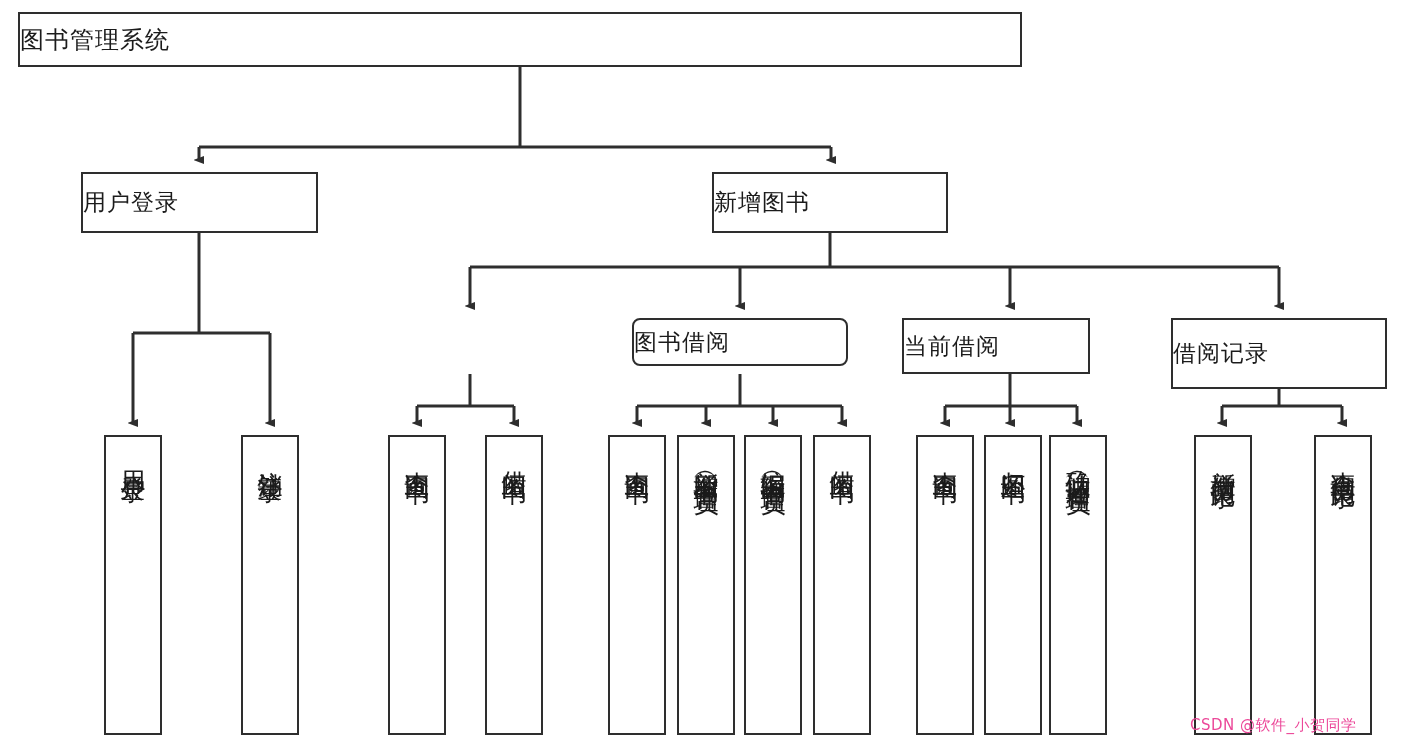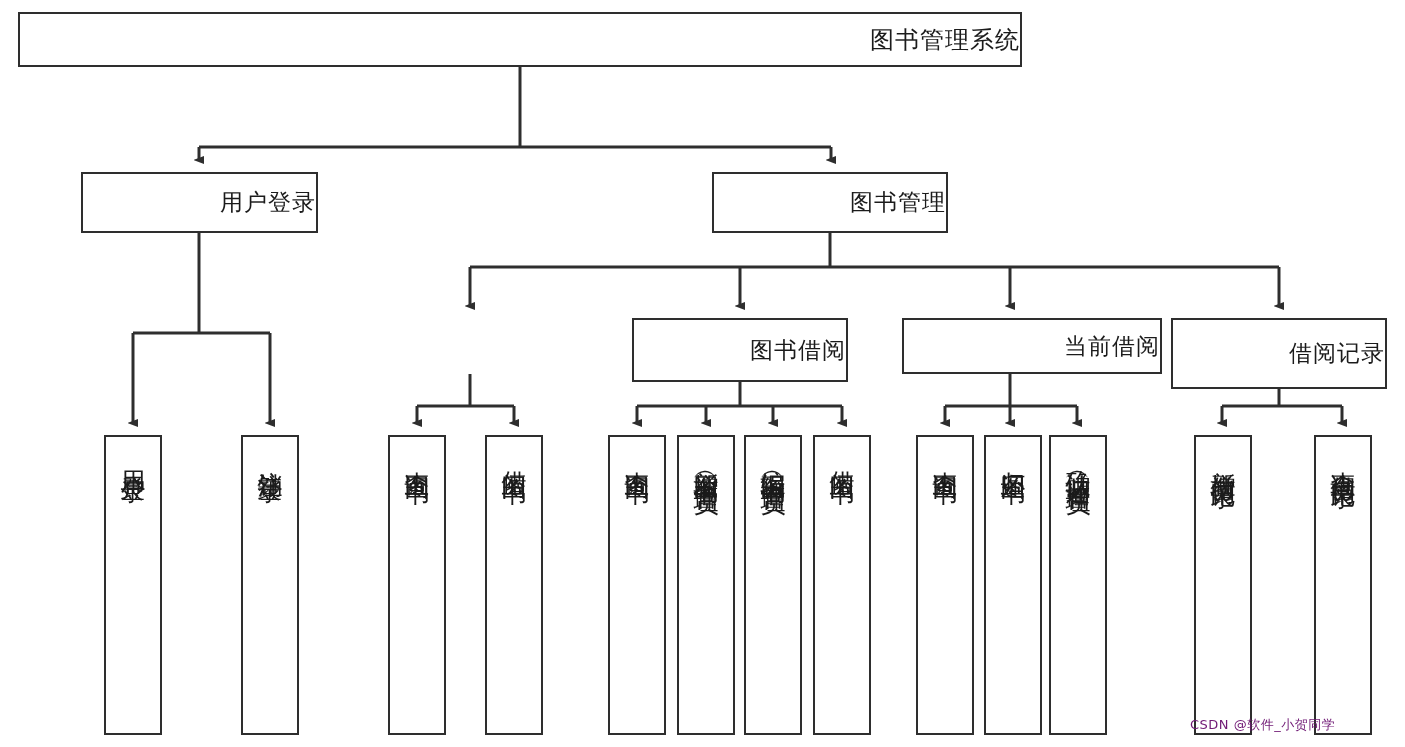--- a/index.html
+++ b/index.html
@@ -26,21 +26,21 @@
     height: 747px;
     pointer-events: none;
   }
   .node {
     position: absolute;
     box-sizing: border-box;
     border: 2.5px solid #2e2e2e;
     background: #ffffff;
     display: flex;
     align-items: center;
-    justify-content: flex-end;
+    justify-content: flex-start;
     color: #1b1b1b;
     line-height: 1.25;
   }
   .node.horiz {
     font-size: 23px;
     letter-spacing: 1px;
   }
   .node.root {
     font-size: 24px;
     border-width: 2.5px;
@@ -55,22 +55,22 @@
     text-orientation: upright;
     font-size: 25px;
     line-height: 1.08;
     letter-spacing: 3px;
     white-space: nowrap;
     color: #1b1b1b;
   }
   .leaf-tall .vtext { font-size: 25px; }
   .watermark {
     position: absolute;
-    color: #701a75;
-    font-size: 13px;
+    color: #ec4899;
+    font-size: 15px;
     letter-spacing: 0.5px;
     white-space: nowrap;
     user-select: none;
   }
 </style>
 </head>
 <body>
 
 <div id="canvas">
 
@@ -125,27 +125,27 @@
   </svg>
 
   <div class="node root horiz" style="left:18px; top:12px; width:1004px; height:55px;">
     <span>图书管理系统</span>
   </div>
 
   <div class="node horiz" style="left:81px; top:172px; width:237px; height:61px;">
     <span>用户登录</span>
   </div>
   <div class="node horiz" style="left:712px; top:172px; width:236px; height:61px;">
-    <span>图书管理</span>
+    <span>新增图书</span>
   </div>
 
-  <div class="node horiz" style="left:632px; top:318px; width:216px; height:64px;">
+  <div class="node horiz" style="left:632px; top:318px; width:216px; height:48px;border-radius:8px;">
     <span>图书借阅</span>
   </div>
-  <div class="node horiz" style="left:902px; top:318px; width:260px; height:56px;">
+  <div class="node horiz" style="left:902px; top:318px; width:188px; height:56px;">
     <span>当前借阅</span>
   </div>
   <div class="node horiz" style="left:1171px; top:318px; width:216px; height:71px;">
     <span>借阅记录</span>
   </div>
 
   <div class="node leaf" style="left:104px; top:435px; width:58px; height:300px;">
     <span class="vtext">用户登录</span>
   </div>
   <div class="node leaf" style="left:241px; top:435px; width:58px; height:300px;">

